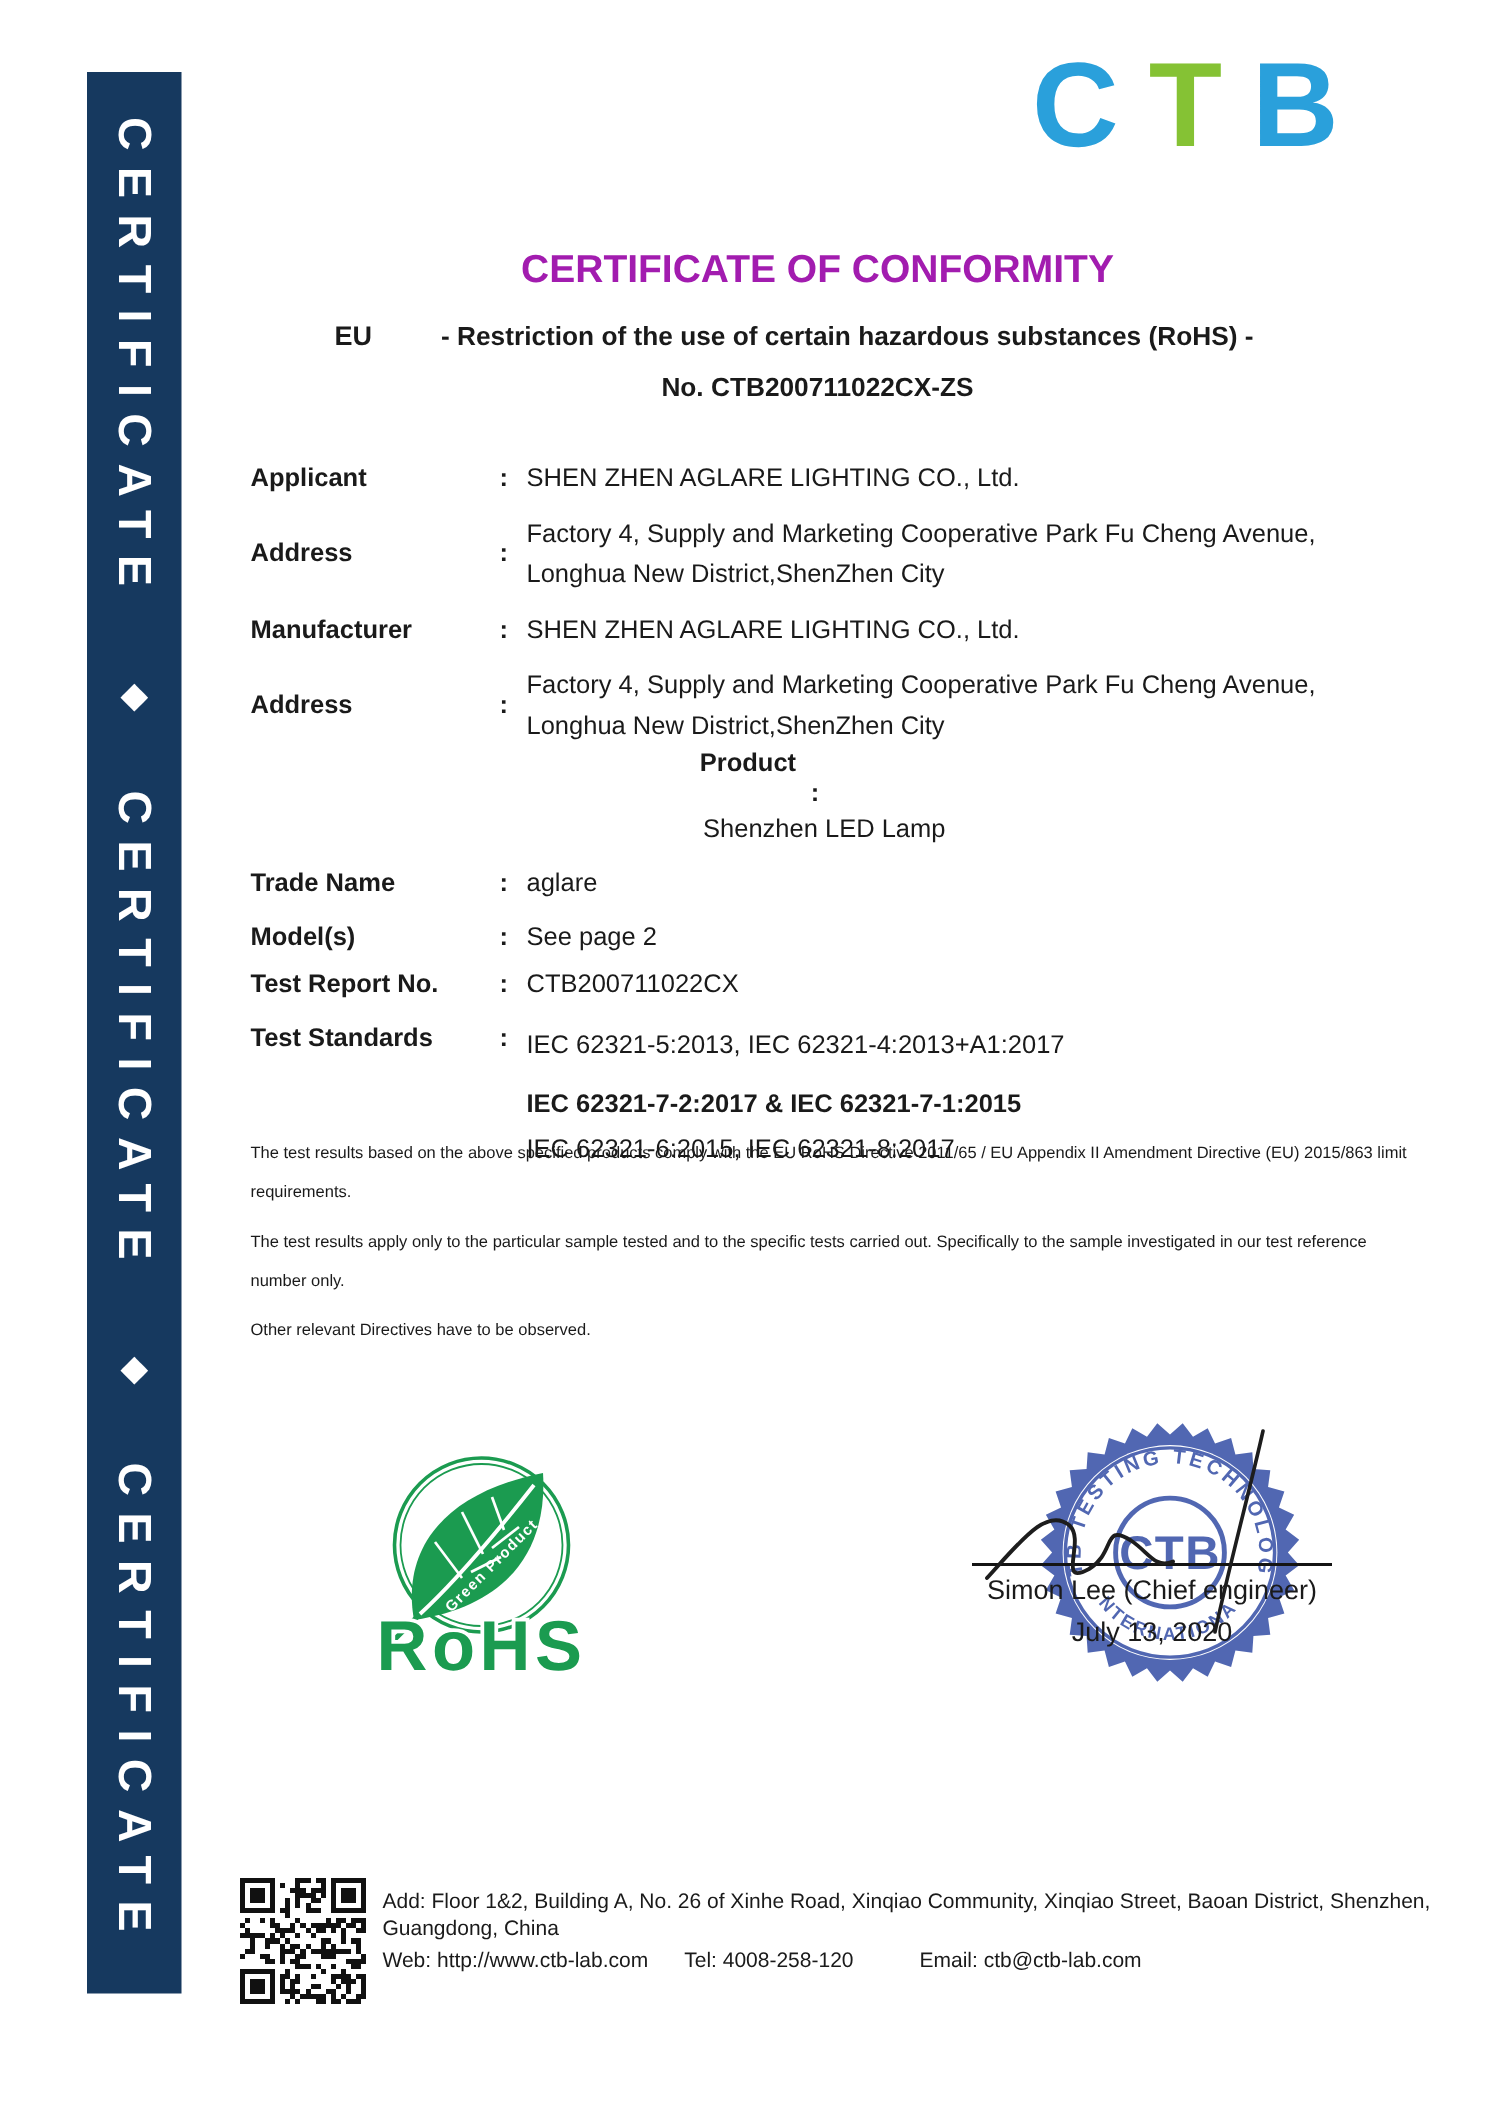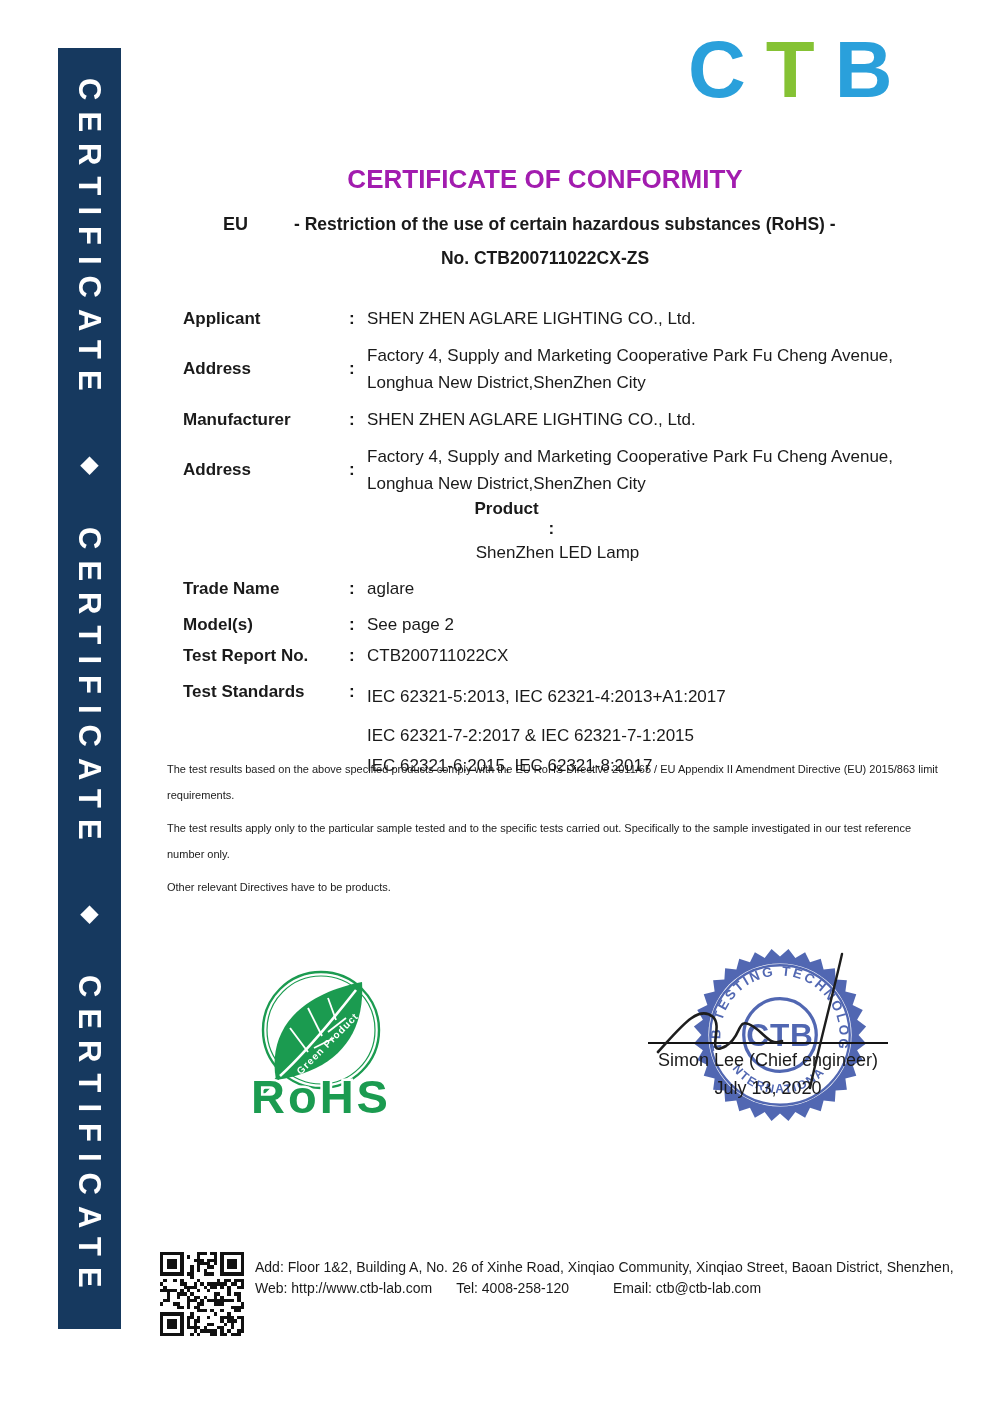--- a/index.html
+++ b/index.html
@@ -25,29 +25,29 @@
   .title { position:absolute; left:160px; top:164px; width:770px; text-align:center;
     font-size:26px; font-weight:bold; color:#a21caf; }
   .subtitle-row { position:absolute; left:160px; top:214px; width:770px; height:24px; }
   .region { position:absolute; left:63px; top:0; font-size:18px; font-weight:bold; }
   .subtitle { position:absolute; left:134px; top:0; font-size:17.5px; font-weight:bold; }
   .cert-no { position:absolute; left:160px; top:248px; width:770px; text-align:center;
     font-size:17.5px; font-weight:bold; }
 
   
   .fields { position:absolute; left:167px; top:305px; width:765px; font-size:17px; }
-  .frow { display:flex; align-items:center;margin-left:16px; }
+  .frow { display:flex; align-items:center; }
   .frow.top { align-items:flex-start; }
   .flabel { width:166px; font-weight:bold; flex:none; }
   .fcolon { width:18px; font-weight:bold; flex:none; text-align:left; }
   .fvalue { flex:1; }
   .fvalue .ln { line-height:27px; }
   .mt10 { margin-top:10px; } .mt9 { margin-top:9px; } .mt4 { margin-top:4px; }
   .mt13 { margin-top:13px; } .mt2 { margin-top:2px;flex-direction:column; }
-  .std-gap { margin-top:9px; }
+  .std-gap { margin-top:9px;font-weight:bold; }
   .std-ln { line-height:30px; }
 
   
   .statements { position:absolute; left:167px; top:757px; width:778px; font-size:11px; }
   .statements p { line-height:25.5px; margin-bottom:8px; }
 
   
   .rohs-wrap { position:absolute; left:246px; top:966px; width:150px; height:152px; }
 
   
@@ -120,21 +120,21 @@
       <div class="fcolon">:</div>
       <div class="fvalue">
         <div class="ln">Factory 4, Supply and Marketing Cooperative Park Fu Cheng Avenue,</div>
         <div class="ln">Longhua New District,ShenZhen City</div>
       </div>
     </div>
     <div class="frow mt2">
       <div class="flabel">Product</div>
       <div class="fcolon">:</div>
       <div class="fvalue">
-          <div class="ln">ShenZhen LED Lamp</div>
+          <div class="ln">Shenzhen LED Lamp</div>
         </div>
     </div>
     <div class="frow mt9">
       <div class="flabel">Trade Name</div>
       <div class="fcolon">:</div>
       <div class="fvalue">
           <div class="ln">aglare</div>
         </div>
     </div>
     <div class="frow mt9">
@@ -158,21 +158,21 @@
         <div class="std-ln">IEC 62321-5:2013, IEC 62321-4:2013+A1:2017</div>
         <div class="std-ln std-gap">IEC 62321-7-2:2017 &amp; IEC 62321-7-1:2015</div>
         <div class="std-ln">IEC 62321-6:2015, IEC 62321-8:2017</div>
       </div>
     </div>
   </div>
 
   <div class="statements">
     <p>The test results based on the above specified products comply with the EU RoHS Directive 2011/65 / EU Appendix II Amendment Directive (EU) 2015/863 limit requirements.</p>
     <p>The test results apply only to the particular sample tested and to the specific tests carried out. Specifically to the sample investigated in our test reference number only.</p>
-    <p>Other relevant Directives have to be products.</p>
+    <p>Other relevant Directives have to be observed.</p>
   </div>
 
   <div class="rohs-wrap">
     <svg width="150" height="152" viewBox="0 0 150 152">
       <circle cx="75" cy="64" r="58" fill="none" stroke="#1B9B50" stroke-width="2.4"></circle>
       <circle cx="75" cy="64" r="54" fill="none" stroke="#1B9B50" stroke-width="1.2"></circle>
       <path d="M 30,114 C 22,70 46,30 116,16 C 119,64 96,104 30,114 Z" fill="#1B9B50"></path>
       <path d="M 16,128 L 32,112" stroke="#1B9B50" stroke-width="3.5" fill="none" stroke-linecap="round"></path>
       <path d="M 34,110 C 58,88 88,52 110,24" stroke="#fff" stroke-width="2.6" fill="none"></path>
       <path d="M 62,86 L 44,62" stroke="#fff" stroke-width="1.8" fill="none"></path>
@@ -418,20 +418,21 @@
       <rect x="2" y="2" width="3" height="3"></rect>
       <rect x="18" y="0" width="7" height="7"></rect>
       <rect x="19" y="1" width="5" height="5" fill="#fff"></rect>
       <rect x="20" y="2" width="3" height="3"></rect>
       <rect x="0" y="18" width="7" height="7"></rect>
       <rect x="1" y="19" width="5" height="5" fill="#fff"></rect>
       <rect x="2" y="20" width="3" height="3"></rect>
     </svg>
   <div class="footer-text">
     <div class="addr">Add: Floor 1&amp;2, Building A, No. 26 of Xinhe Road, Xinqiao Community, Xinqiao Street, Baoan District, Shenzhen,</div>
+    <div class="addr">Guangdong, China</div>
     <div class="contact-row">
       <span class="web">Web: http://www.ctb-lab.com</span>
       <span class="tel">Tel: 4008-258-120</span>
       <span class="email">Email: ctb@ctb-lab.com</span>
     </div>
   </div>
 
 </div>
 
 </body></html>

